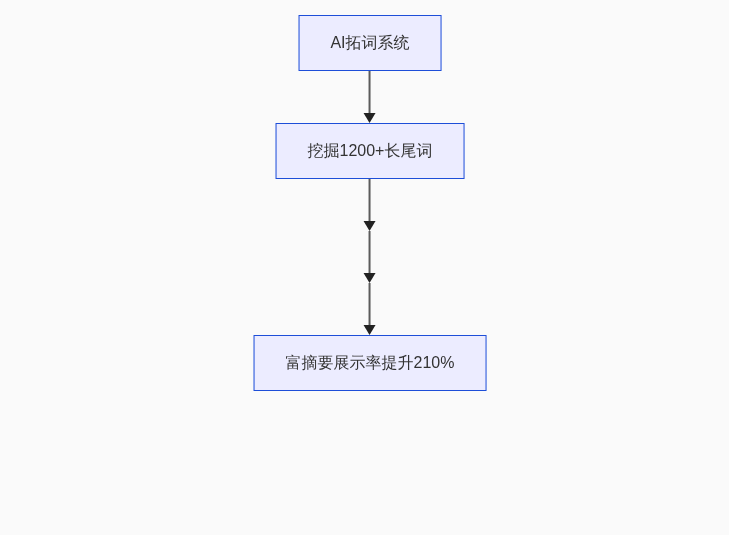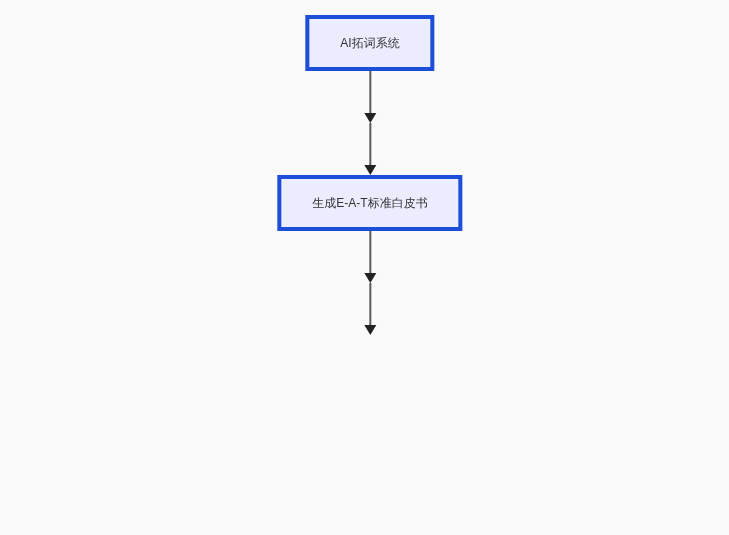--- a/index.html
+++ b/index.html
@@ -21,26 +21,26 @@
     left: 370px;
     transform: translateX(-50%);
     display: flex;
     flex-direction: column;
     align-items: center;
   }
   .flow-node {
     height: 56px;
     padding: 0 31px;
     background: #ECECFF;
-    border: 4px solid #1d4ed8;
+    border: 1px solid #1d4ed8;
     display: flex;
     align-items: center;
     justify-content: center;
     white-space: nowrap;
-    font-size: 12px;
+    font-size: 16px;
     color: #333333;
   }
   .flow-connector {
     height: 52px;
     width: 12px;
     display: flex;
     flex-direction: column;
     align-items: center;
   }
   .arrow-line {
@@ -64,36 +64,39 @@
 
     <div class="flow-node">
       <span>AI拓词系统</span>
     </div>
 
     <div class="flow-connector">
       <div class="arrow-line"></div>
       <div class="arrowhead"></div>
     </div>
 
-
-    <div class="flow-connector">
-      <div class="arrow-line"></div>
-      <div class="arrowhead"></div>
-    </div>
-
     <div class="flow-node">
-      <span>生成E-A-T标准白皮书</span>
+      <span>挖掘1200+长尾词</span>
     </div>
 
     <div class="flow-connector">
       <div class="arrow-line"></div>
       <div class="arrowhead"></div>
     </div>
 
 
     <div class="flow-connector">
       <div class="arrow-line"></div>
       <div class="arrowhead"></div>
     </div>
 
 
+    <div class="flow-connector">
+      <div class="arrow-line"></div>
+      <div class="arrowhead"></div>
+    </div>
+
+    <div class="flow-node">
+      <span>富摘要展示率提升210%</span>
+    </div>
+
   </div>
 </div>
 
 </body></html>

